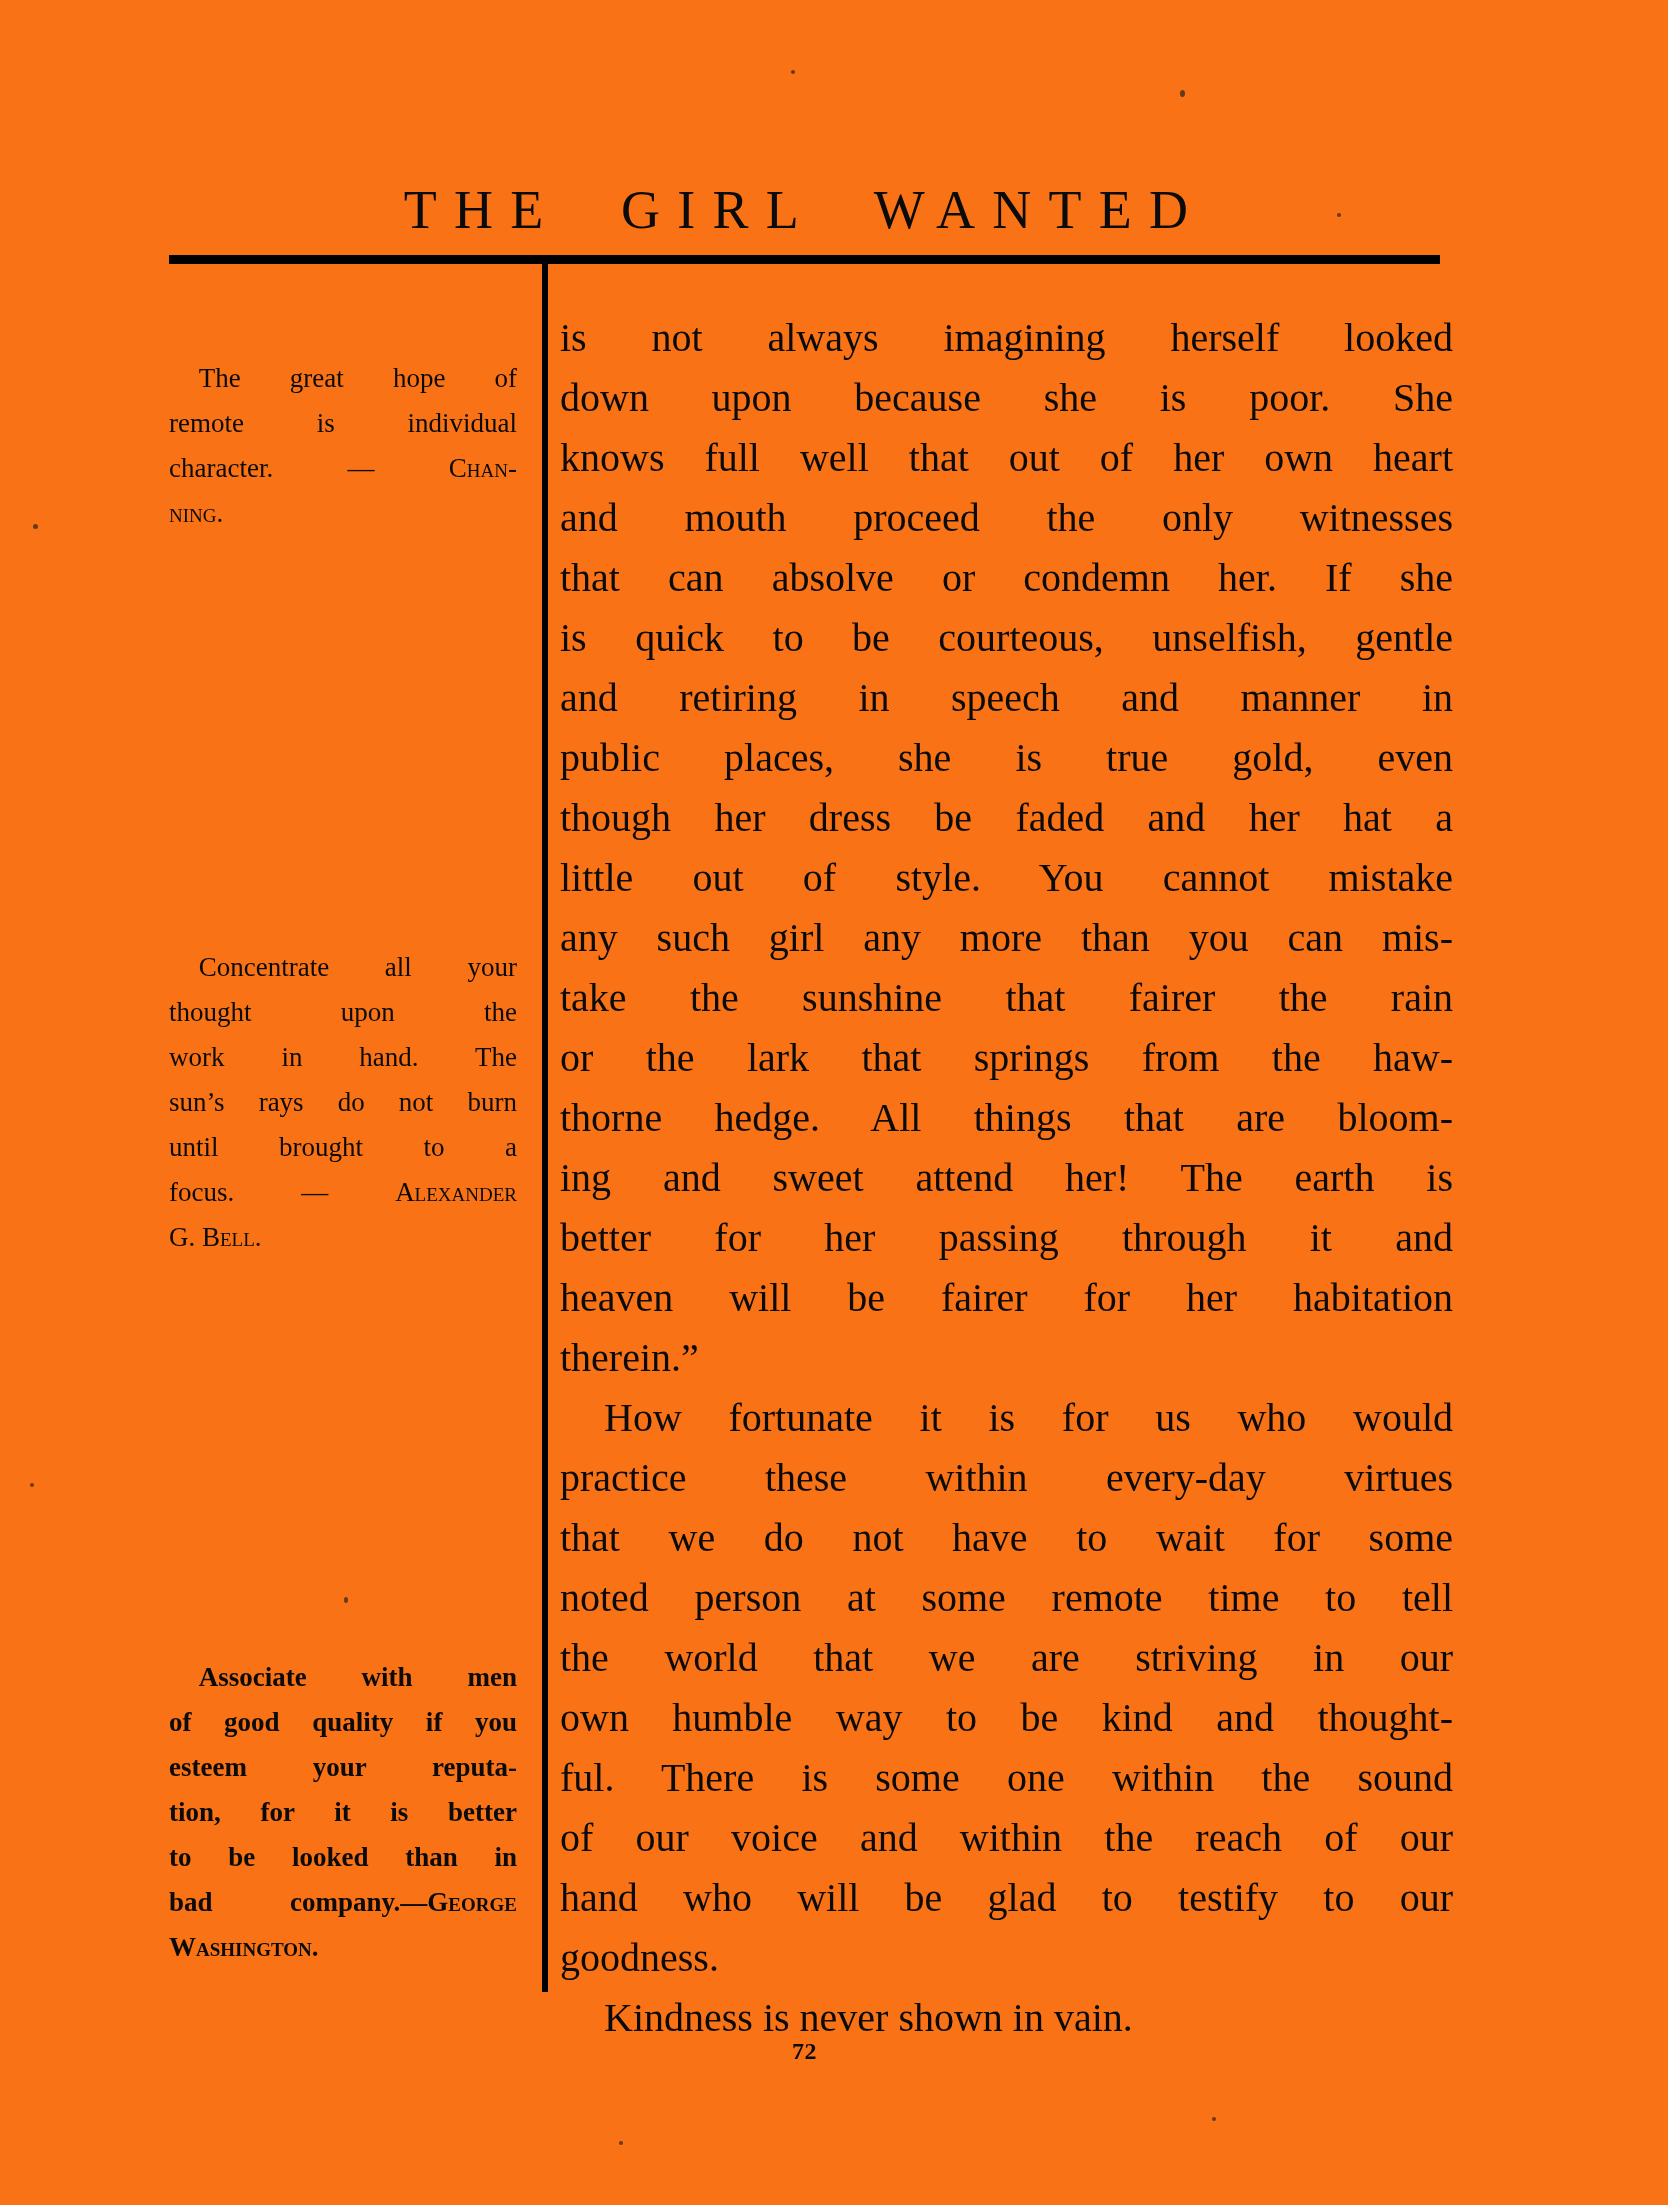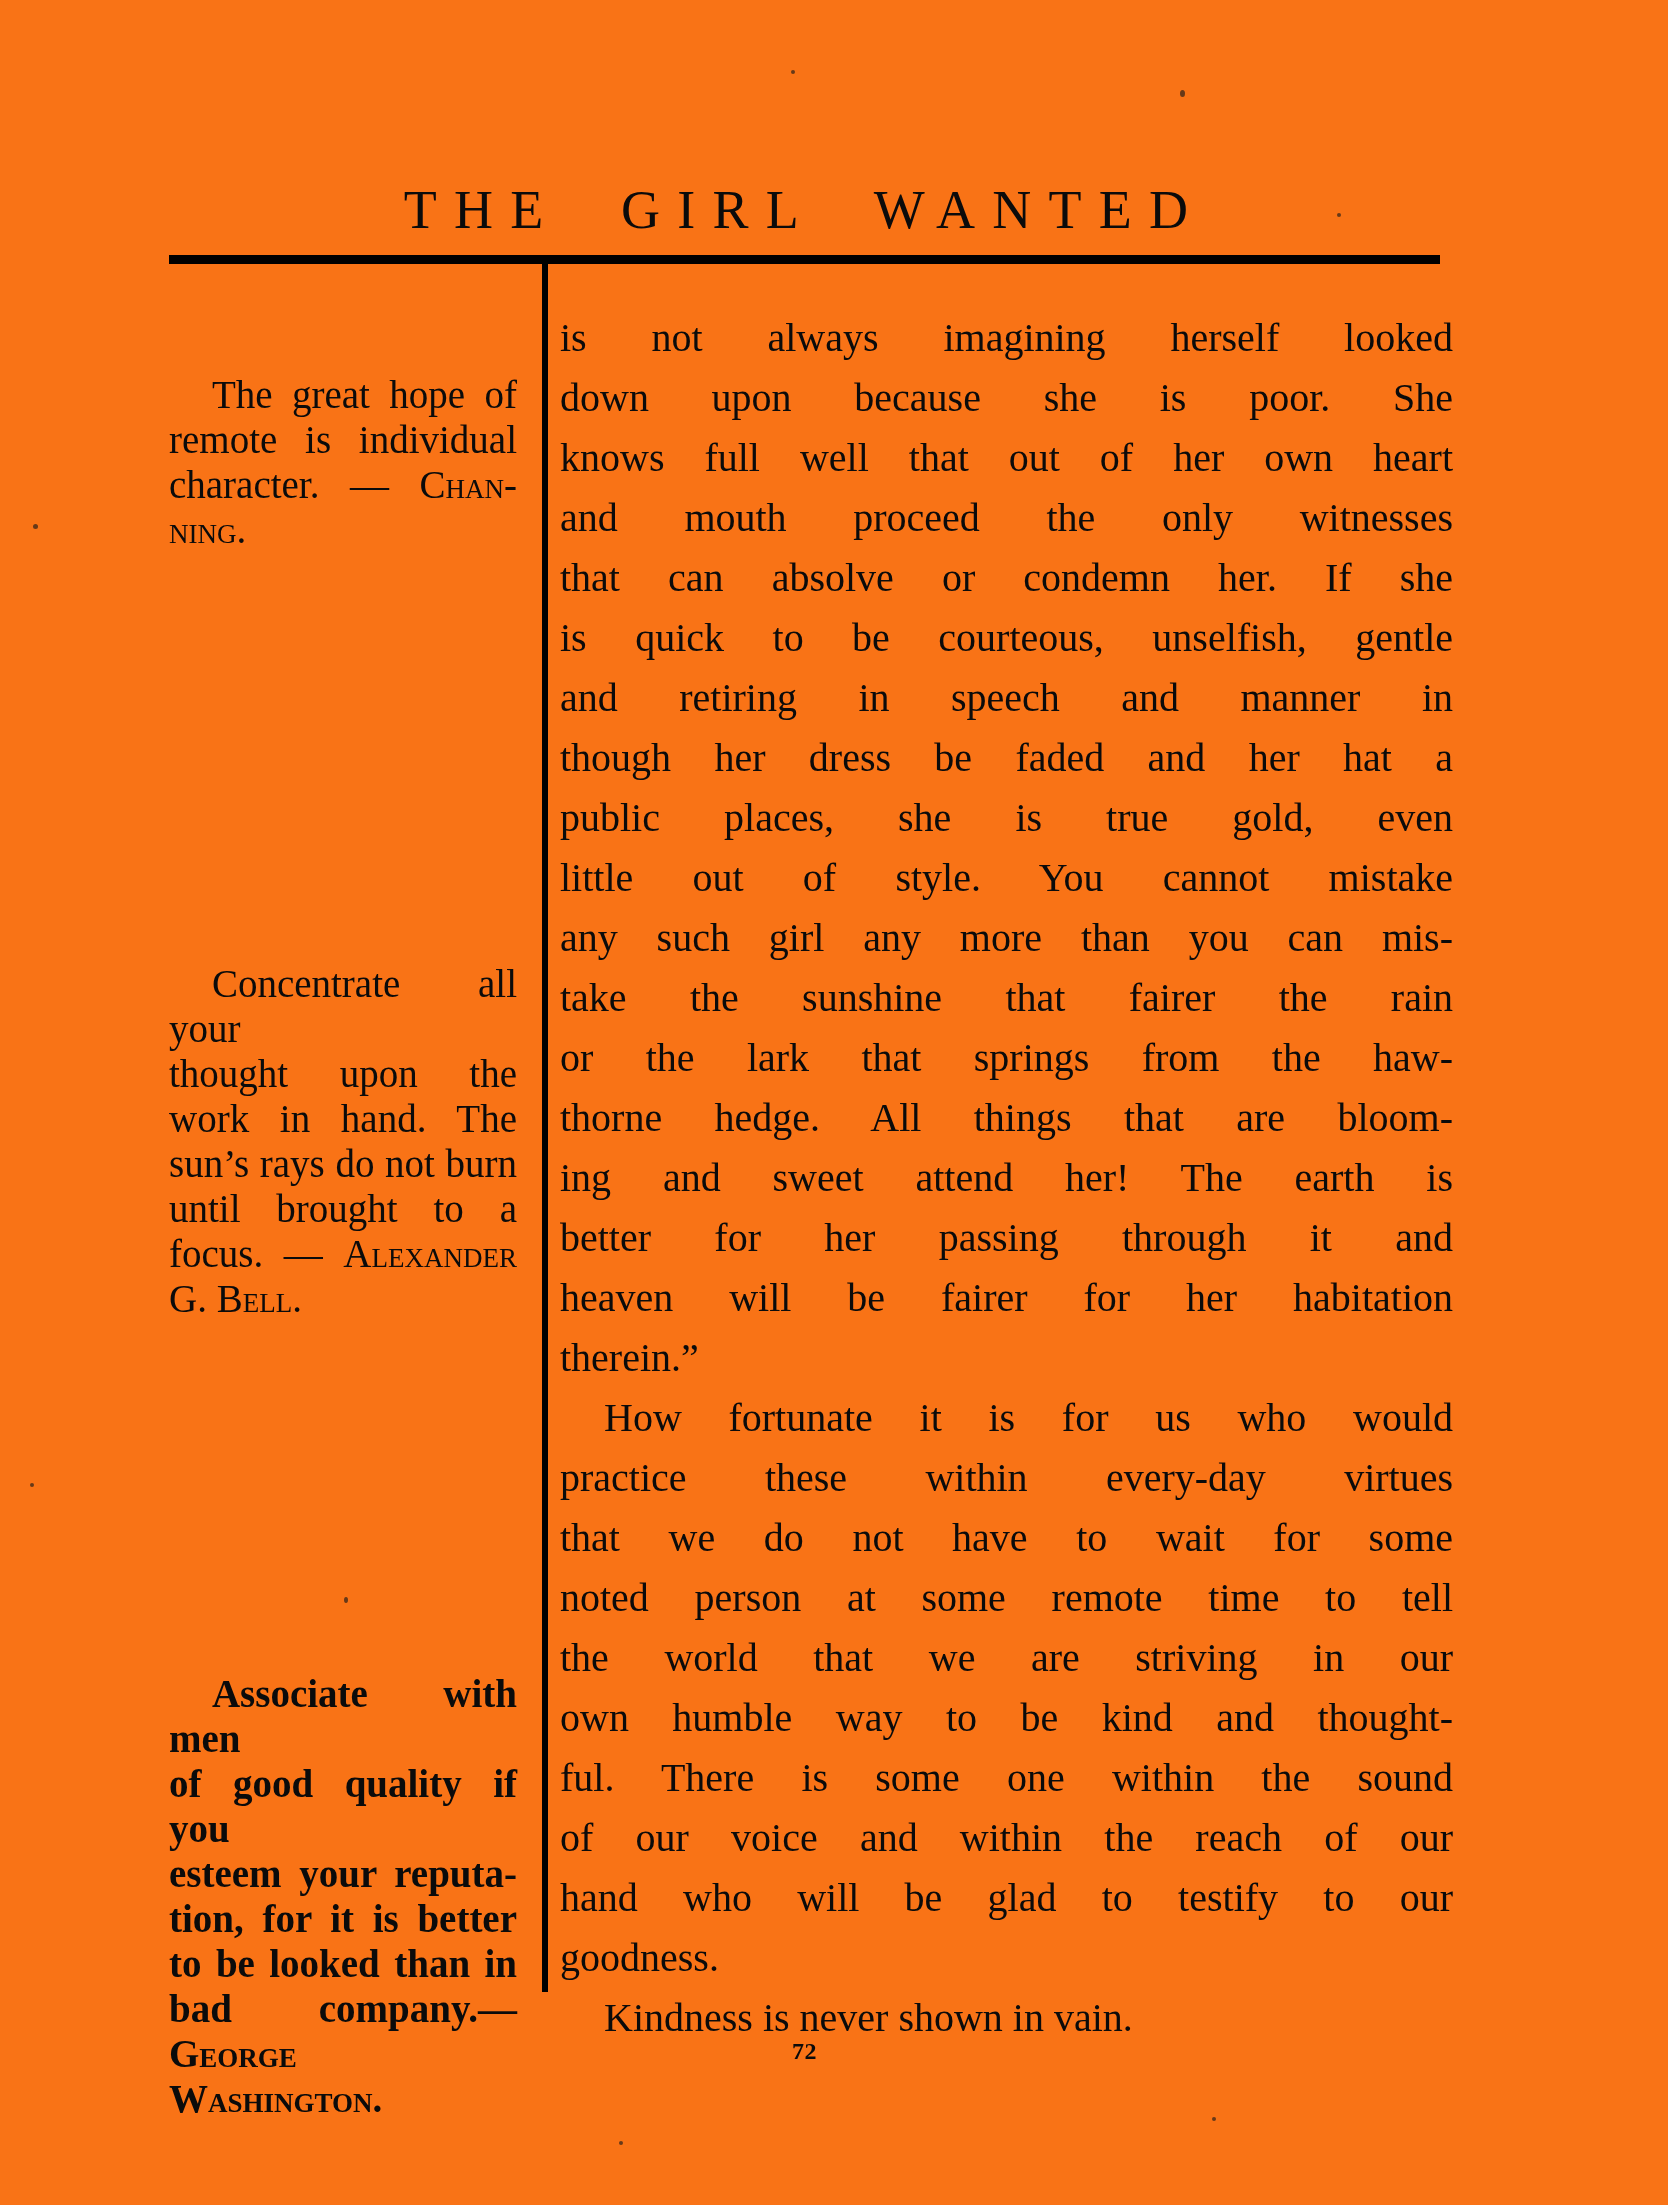--- a/index.html
+++ b/index.html
@@ -37,23 +37,22 @@
     left: 542px;
     top: 259px;
     width: 6px;
     height: 1733px;
     background: #000;
   }
   .quote {
     position: absolute;
     left: 169px;
     width: 348px;
-    font-size: 39px;
+    font-size: 27px;
     line-height: 45px;
-    margin-top: 16px;
   }
   .main {
     position: absolute;
     left: 560px;
     top: 308px;
     width: 893px;
     font-size: 40px;
     line-height: 60px;
   }
   .tline {
@@ -118,22 +117,22 @@
   </div>
 
   <div class="main">
       <div class="tline"><span>is not always imagining herself looked</span></div>
       <div class="tline"><span>down upon because she is poor. She</span></div>
       <div class="tline"><span>knows full well that out of her own heart</span></div>
       <div class="tline"><span>and mouth proceed the only witnesses</span></div>
       <div class="tline"><span>that can absolve or condemn her. If she</span></div>
       <div class="tline"><span>is quick to be courteous, unselfish, gentle</span></div>
       <div class="tline"><span>and retiring in speech and manner in</span></div>
+      <div class="tline"><span>public places, she is true gold, even</span></div>
       <div class="tline"><span>though her dress be faded and her hat a</span></div>
-      <div class="tline"><span>public places, she is true gold, even</span></div>
       <div class="tline"><span>little out of style. You cannot mistake</span></div>
       <div class="tline"><span>any such girl any more than you can mis-</span></div>
       <div class="tline"><span>take the sunshine that fairer the rain</span></div>
       <div class="tline"><span>or the lark that springs from the haw-</span></div>
       <div class="tline"><span>thorne hedge. All things that are bloom-</span></div>
       <div class="tline"><span>ing and sweet attend her! The earth is</span></div>
       <div class="tline"><span>better for her passing through it and</span></div>
       <div class="tline"><span>heaven will be fairer for her habitation</span></div>
       <div class="tline last"><span>therein.”</span></div>
       <div class="tline ind"><span>How fortunate it is for us who would</span></div>

